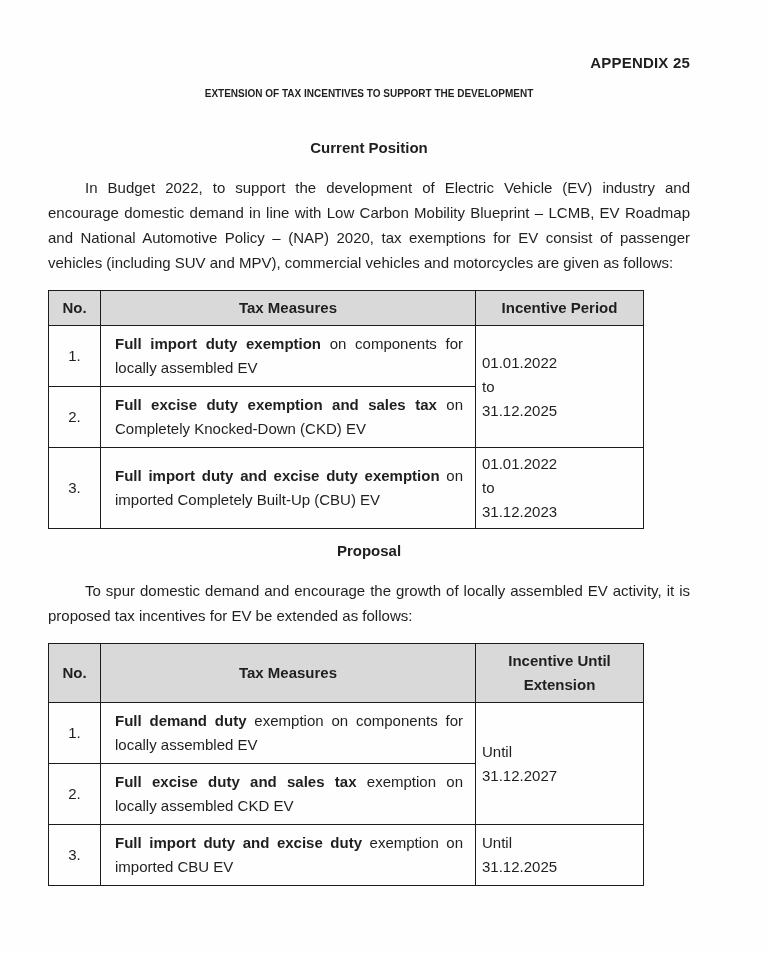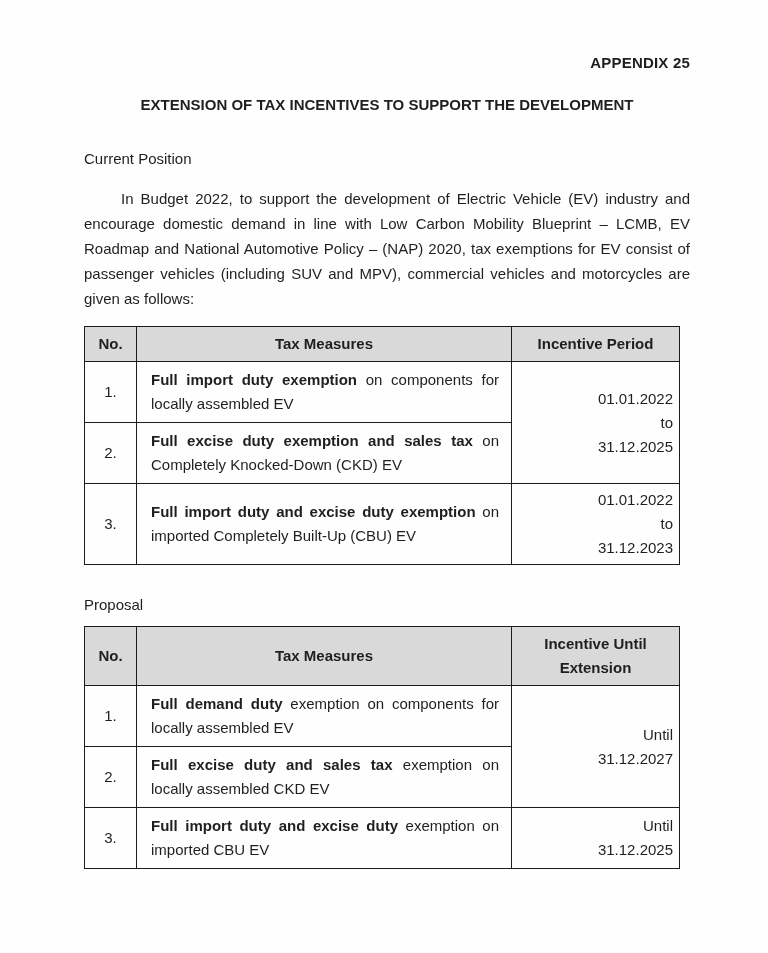--- a/index.html
+++ b/index.html
@@ -11,39 +11,40 @@
     position: relative;
     width: 768px;
     height: 953px;
     margin: 0 auto;
     background: #fefefe;
     color: #1f1f1f;
     font-family: "Liberation Sans", "DejaVu Sans", sans-serif;
     font-size: 15px;
     line-height: 25px;
     box-sizing: border-box;
-    padding: 50px 78px 0 84px;
+    padding: 50px 78px 0 48px;
     overflow: hidden;
   }
   .appendix {
     text-align: right;
     font-weight: bold;
     font-size: 15px;
     letter-spacing: 0.2px;
   }
   .doc-title {
-    margin-top: 17px;
+    margin-top: 6px;
     text-align: center;
     font-weight: bold;
-    font-size: 15px;
+    font-size: 10px;
     line-height: 25px;
   }
   .section-heading {
     margin-top: 29px;
-    font-weight: normal;
+    font-weight: bold;
+    text-align: center;
   }
   .para {
     text-align: justify;
     text-indent: 37px;
   }
   table.doc-table {
     margin-top: 9px;
     border-collapse: collapse;
     width: 595px;
     table-layout: fixed;
@@ -68,25 +69,25 @@
     text-align: center;
     padding: 4px 2px;
   }
   td.measure-cell {
     text-align: justify;
     padding: 6px 12px 6px 14px;
     border-radius: 8px;
   }
   td.measure-cell .bold-seg { font-weight: bold; }
   td.period-cell {
-    text-align: right;
+    text-align: left;
     white-space: pre-line;
     padding: 4px 6px;
   }
-  .spacer-proposal { margin-top: 27px; }
+  .spacer-proposal { margin-top: 9px; }
 </style>
 </head>
 <body>
 
 <div class="page">
 
   <div class="appendix">APPENDIX 25</div>
 
   <div class="doc-title">
     <div>EXTENSION OF TAX INCENTIVES TO SUPPORT THE DEVELOPMENT</div>
@@ -132,20 +133,21 @@
         </td>
         <td class="period-cell">01.01.2022
 to
 31.12.2023</td>
       </tr>
     </tbody>
   </table>
 
   <div class="section-heading spacer-proposal">Proposal</div>
 
+  <p class="para">To spur domestic demand and encourage the growth of locally assembled EV activity, it is proposed tax incentives for EV be extended as follows:</p>
 
   <table class="doc-table">
     <colgroup>
       <col class="col-no">
         <col class="col-meas">
         <col class="col-per">
     </colgroup>
     <thead>
       <tr>
         <th>No.</th>

